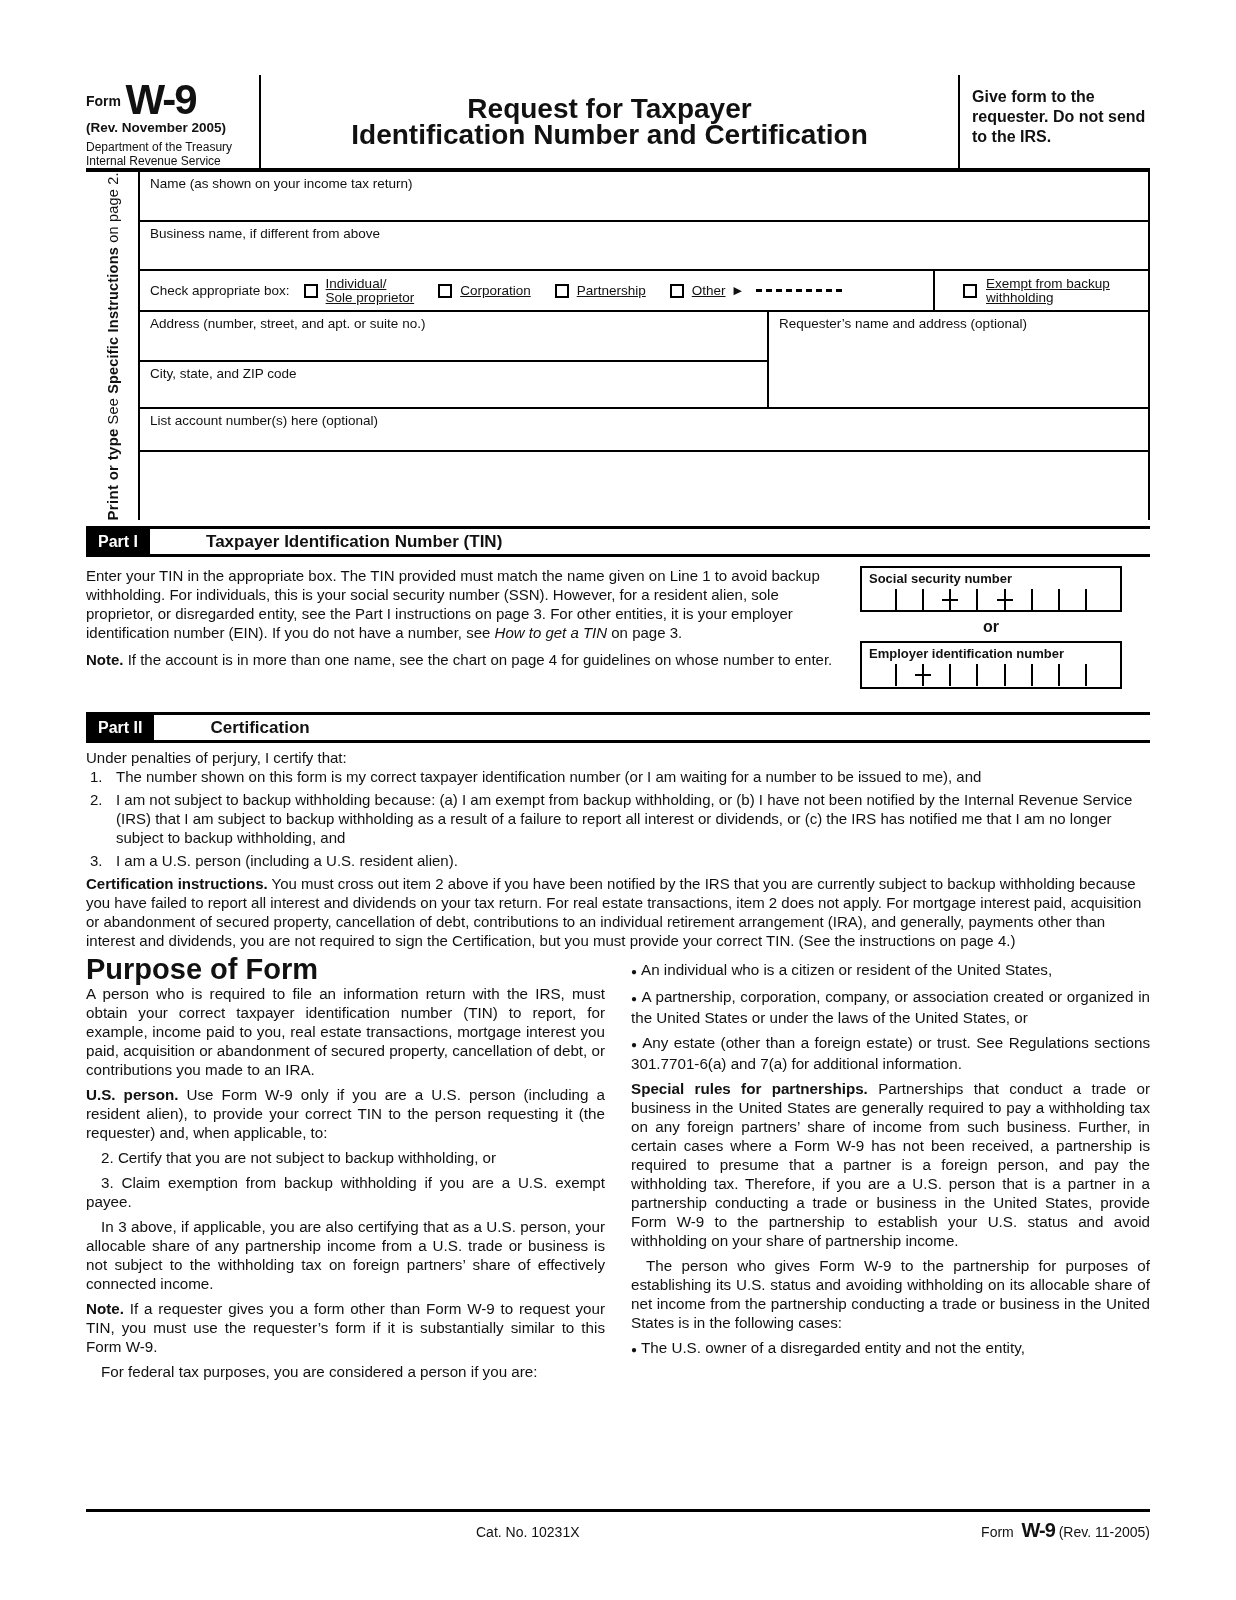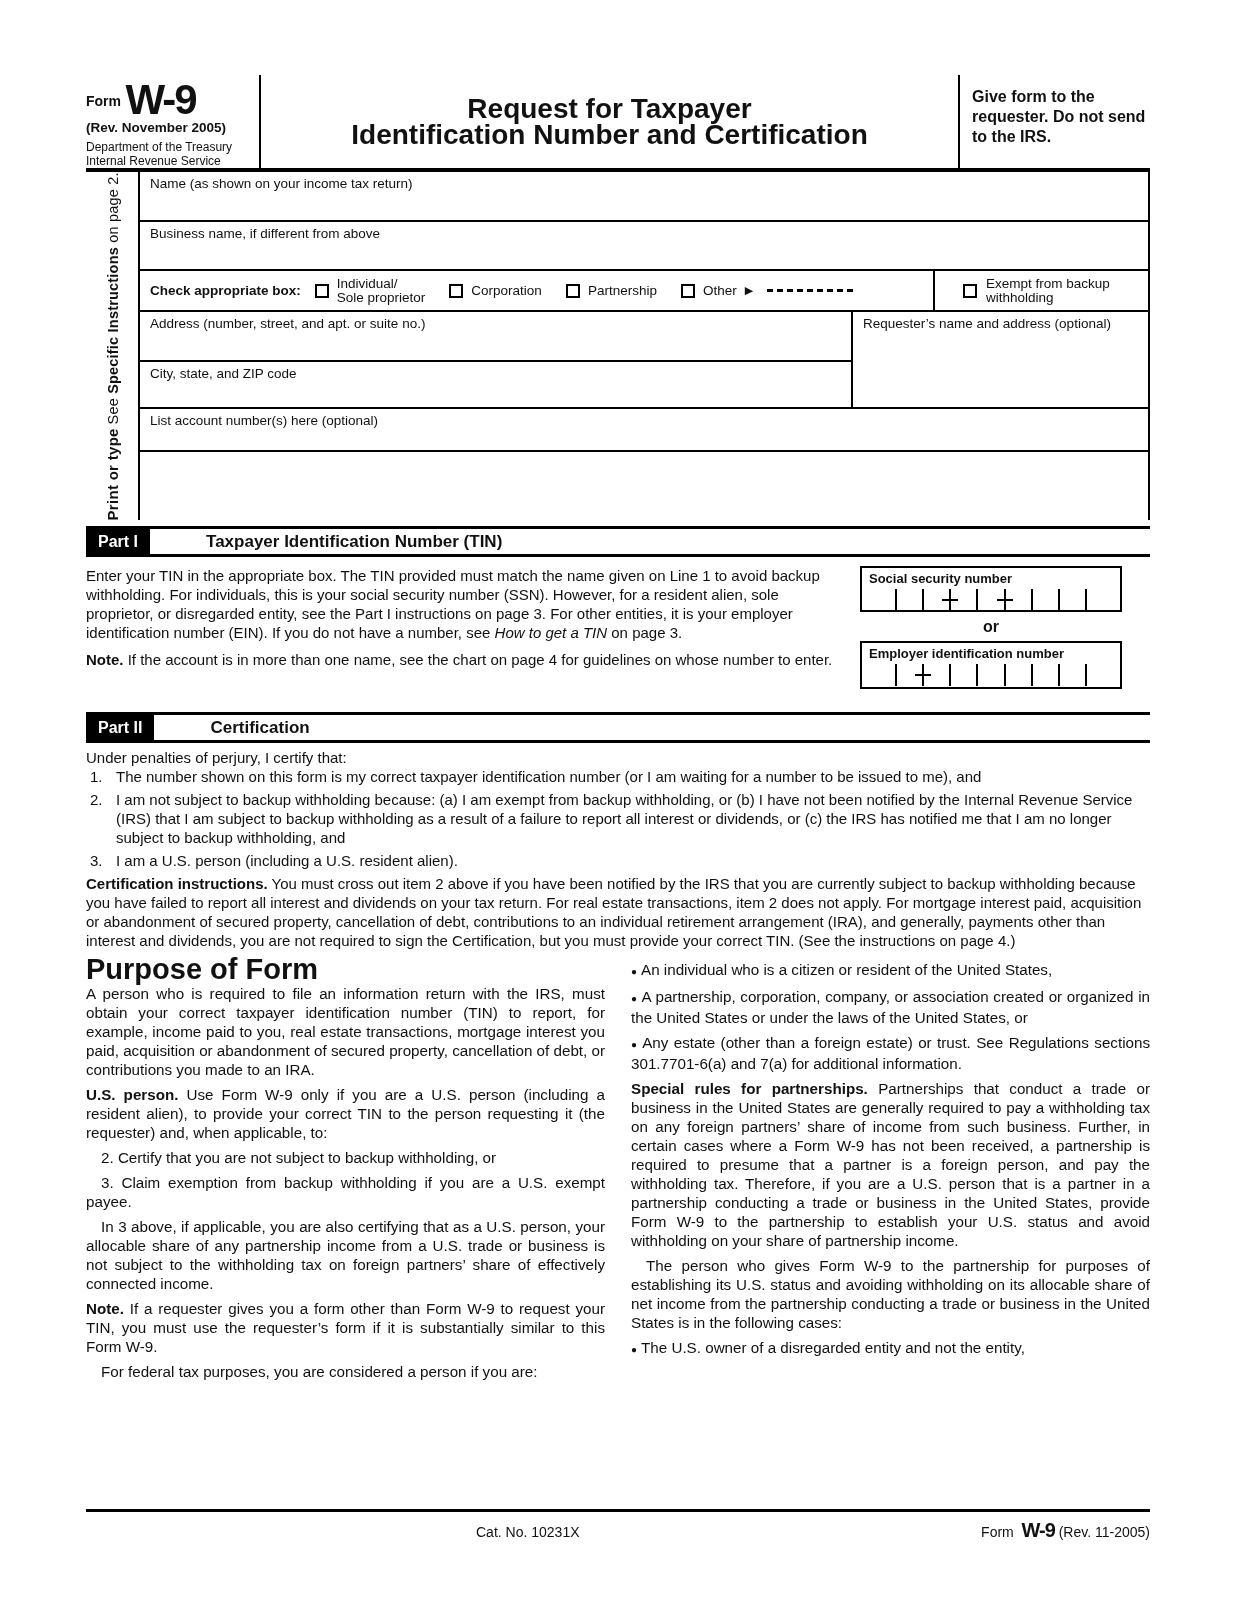--- a/index.html
+++ b/index.html
@@ -28,26 +28,26 @@
   .ftable { flex:1; border-left:2px solid #000; border-right:2px solid #000; }
   .frow { border-bottom:2px solid #000; padding:4px 0 0 10px; position:relative; }
   .flabel { font-size:13.5px; }
   .r-name { height:50px; }
   .r-biz { height:49px; }
   .r-check { height:41px; display:flex; align-items:center; padding:0; }
   .r-addr { height:97px; display:flex; padding:0; }
   .addr-col { flex:1; }
   .addr-top { height:50px; border-bottom:2px solid #000; padding:4px 0 0 10px; }
   .addr-bot { height:45px; padding:4px 0 0 10px; }
-  .req-col { width:297px; border-left:2px solid #000; padding:4px 0 12px 10px; }
+  .req-col { width:381px; border-left:2px solid #000; padding:4px 0 12px 10px; }
   .r-acct { height:43px; }
   .cbx { width:14px; height:14px; border:2px solid #000; display:inline-block; flex:none; background:#fff; }
   .opt { display:flex; align-items:center; gap:8px; margin-right:24px; }
-  .opt-label { font-size:13.5px; line-height:14px; }
-  .check-lead { font-size:13.5px; margin:0 14px 0 10px;font-weight:bold; }
+  .opt-label { font-size:13.5px; line-height:14px;text-decoration:underline; }
+  .check-lead { font-size:13.5px; margin:0 14px 0 10px; }
   .arrow { font-size:11px; }
   .dashline { width:86px; height:3px; margin-left:14px;
               background:repeating-linear-gradient(90deg,#000 0 6px,transparent 6px 10px); }
   .exempt-cell { margin-left:auto; width:215px; border-left:2px solid #000; height:100%;
                  display:flex; align-items:center; gap:9px; padding-left:28px; }
 
   
   .band { border-top:3px solid #000; border-bottom:3px solid #000; display:flex; align-items:stretch;
           height:31px; margin-top:6px; }
   .badge { background:#000; color:#fff; font-weight:bold; font-size:16px; padding:0 12px;

